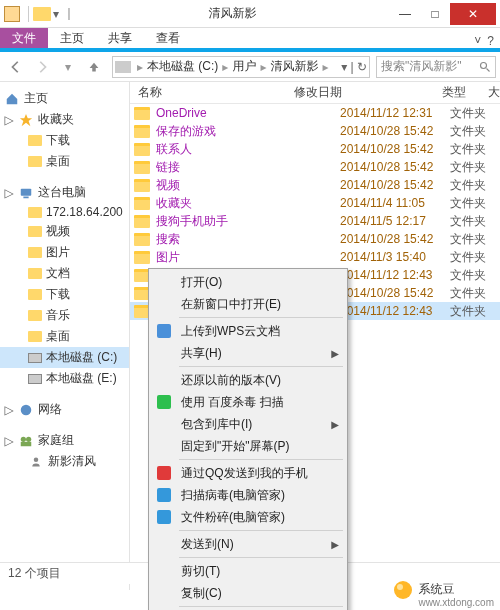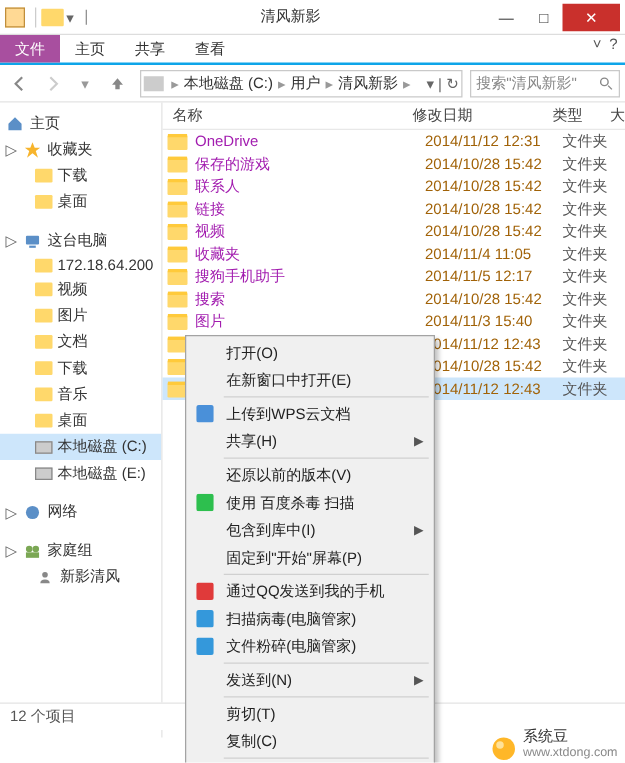--- a/index.html
+++ b/index.html
@@ -7,21 +7,21 @@
 
 .titlebar { height: 28px; background: #fff; border-bottom: 1px solid #ddd; display: flex; align-items: center; padding: 0 4px; }
 .titlebar .tb-icon { width: 16px; height: 16px; background: #ffd994; border: 1px solid #c08e3b; margin-right: 4px; }
 .titlebar .tb-sep { width: 1px; height: 16px; background: #ccc; margin: 0 4px; }
 .titlebar .tb-folder { width: 18px; height: 14px; background: #ffd86b; border-radius: 1px; }
 .titlebar .tb-title { flex: 1; text-align: center; font-size: 12px; color: #333; }
 .win-btns { display: flex; }
 .win-btn { width: 30px; height: 22px; display: flex; align-items: center; justify-content: center; color: #333; }
 .win-btn.close { background: #c9302c; color: #fff; width: 46px; }
 
-.ribbon-bar { height: 24px; background: #fff; display: flex; align-items: flex-start; border-bottom: 2px solid #0ea5e9; }
+.ribbon-bar { height: 24px; background: #fff; display: flex; align-items: flex-end; border-bottom: 4px solid #0ea5e9; }
 .ribbon-tab { padding: 0 12px; height: 100%; display: flex; align-items: center; color: #333; }
 .ribbon-tab.file { background: #a84f9f; color: #fff; }
 .ribbon-right { margin-left: auto; padding-right: 6px; display: flex; gap: 6px; }
 .ribbon-right span { color: #555; }
 
 .navbar { height: 30px; background: #fff; border-bottom: 1px solid #e3e3e3; display: flex; align-items: center; padding: 0 4px; gap: 2px; }
 .nav-btn { width: 24px; height: 24px; border-radius: 2px; display: flex; align-items: center; justify-content: center; color: #999; }
 .nav-btn svg { width: 14px; height: 14px; }
 .addr-box { flex: 1; border: 1px solid #c9c9c9; height: 22px; display: flex; align-items: center; padding: 0 2px; margin: 0 4px; }
 .addr-box .drive-icon { width: 16px; height: 12px; background: #ccc; margin-right: 4px; }
@@ -42,40 +42,40 @@
 .side-icon.star svg { fill: #f7b42c; }
 .side-icon.folder { background: #ffd86b; border-radius: 1px; width: 14px; height: 11px; }
 .side-icon.pc svg { fill: #5b8fc7; }
 .side-icon.drive { background: #ccc; width: 14px; height: 10px; border: 1px solid #888; }
 
 .main { flex: 1; display: flex; flex-direction: column; }
 .col-head { display: flex; border-bottom: 1px solid #e8e8e8; height: 22px; align-items: center; color: #444; }
 .col-head > div { padding: 0 8px; }
 .col-name { flex: 1; }
 .col-date { width: 112px; }
-.col-type { width: 46px; }
+.col-type { width: 46px; margin-left: 36px; }
 .col-size { width: 20px; }
 
 .file-list { flex: 1; }
 .file-row { display: flex; height: 18px; align-items: center; padding-left: 4px; }
 .file-row.sel { background: #cde6fb; }
 .file-row .ficon { width: 16px; height: 13px; background: #ffd86b; margin-right: 6px; border-radius: 1px; border-top: 3px solid #ffca3b; }
 .file-row .fname { flex: 1; color: #a21caf; white-space: nowrap; overflow: hidden; }
 .file-row .fdate { width: 110px; color: #a16207; margin-left: 16px; }
 .file-row .ftype { width: 50px; color: #555; }
 
 .context-menu { position: absolute; left: 148px; top: 268px; width: 200px; background: #f0f0f0; border: 1px solid #a3a3a3; box-shadow: 3px 3px 4px rgba(0,0,0,.25); padding: 2px; z-index: 10; }
 .ctx-item { height: 22px; display: flex; align-items: center; padding-left: 30px; color: #222; position: relative; }
 .ctx-sep { height: 1px; background: #d0d0d0; margin: 2px 2px 2px 28px; }
 .ctx-icon { position: absolute; left: 4px; width: 18px; height: 18px; display: flex; align-items: center; justify-content: center; }
 .ctx-arrow { margin-left: auto; margin-right: 6px; color: #555; font-size: 10px; }
 
 .statusbar { position: absolute; bottom: 26px; left: 0; right: 0; height: 22px; border-top: 1px solid #e3e3e3; display: flex; align-items: center; padding: 0 8px; gap: 16px; color: #555; background: #fff; }
 
-.watermark { position: absolute; right: 6px; bottom: 2px; display: flex; align-items: flex-end; gap: 6px; font-size: 16px; color: #333; }
+.watermark { position: absolute; right: 6px; bottom: 2px; display: flex; align-items: flex-start; gap: 6px; font-size: 16px; color: #333; }
 .watermark .dot { width: 18px; height: 18px; border-radius: 50%; background: #ffb728; position: relative; }
 .watermark .dot::after { content: ""; position: absolute; left: 3px; top: 3px; width: 6px; height: 6px; border-radius: 50%; background: #ffe29a; }
 .watermark .sub { font-size: 10px; color: #888; display: block; line-height: 1; }
 
 .exp { width: 10px; display: inline-block; text-align: center; }
 </style>
 </head>
 <body>
 
 <div class="titlebar">

